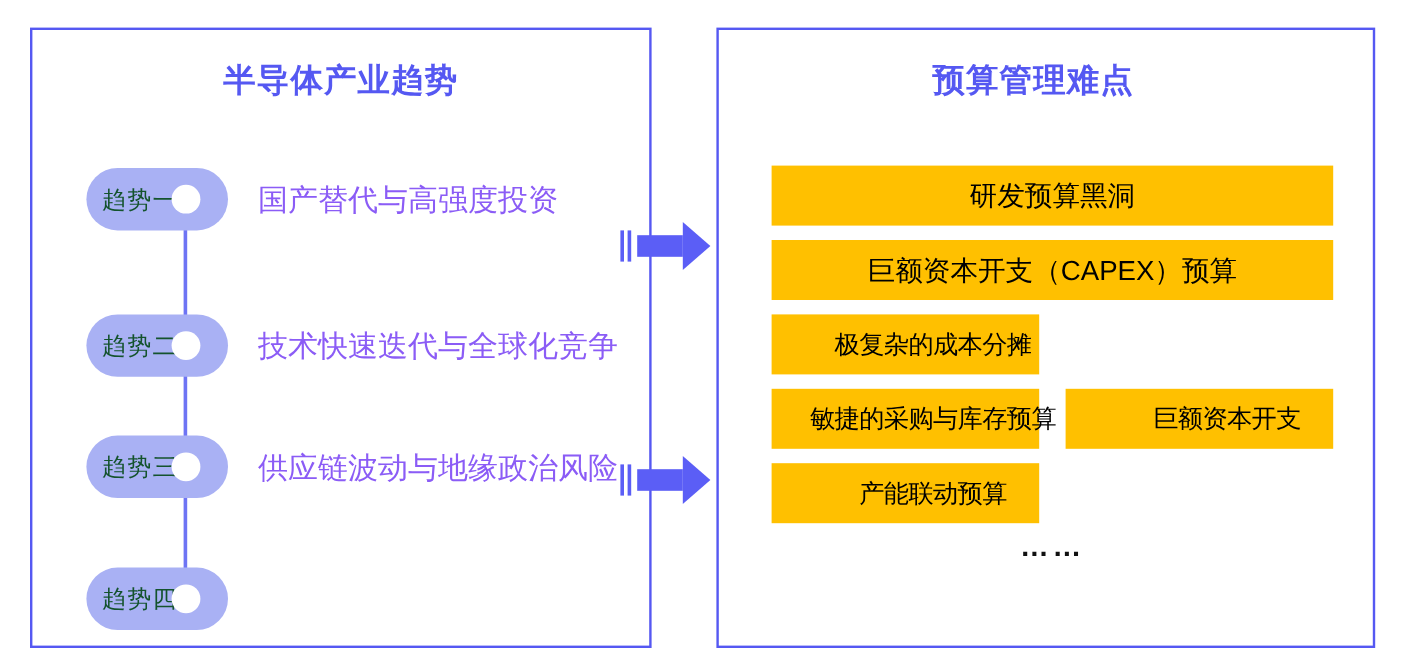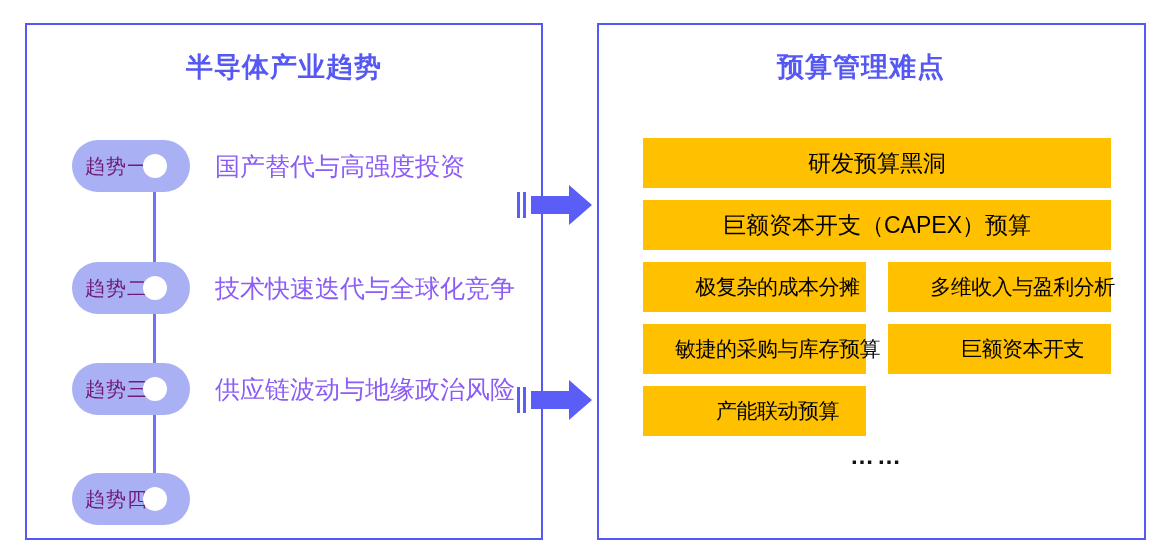--- a/index.html
+++ b/index.html
@@ -33,21 +33,21 @@
   .trend-row {
     position:absolute; left:45px; height:52px;
     display:flex; align-items:center; z-index:1;
   }
   .trend-pill {
     position:relative; width:118px; height:52px; flex:0 0 118px;
     background:#a9b1f4; border-radius:26px;
     display:flex; align-items:center;
   }
   .pill-label {
-    color:#701a75; font-size:20px; margin-left:13px; letter-spacing:1px;
+    color:#14532d; font-size:20px; margin-left:13px; letter-spacing:1px;
     white-space:nowrap;
     text-align:right;
   }
   .pill-dot {
     position:absolute; left:71px; top:14px; width:24px; height:24px;
     border-radius:50%; background:#ffffff;
   }
   .trend-text {
     margin-left:25px; font-size:25px; color:#8b5cf6; font-weight:500;
     white-space:nowrap;
@@ -142,21 +142,20 @@
 
   <section class="panel right-panel">
     <h2 class="panel-title">预算管理难点</h2>
 
     <div class="rp-content">
       <div class="box full">研发预算黑洞</div>
       <div class="box full">巨额资本开支（CAPEX）预算</div>
 
       <div class="box-row">
         <div class="box half">极复杂的成本分摊</div>
-        <div class="box half">多维收入与盈利分析</div>
       </div>
 
       <div class="box-row">
         <div class="box half">敏捷的采购与库存预算</div>
         <div class="box half">巨额资本开支</div>
       </div>
 
       <div class="box-row">
         <div class="box half">产能联动预算</div>
       </div>

